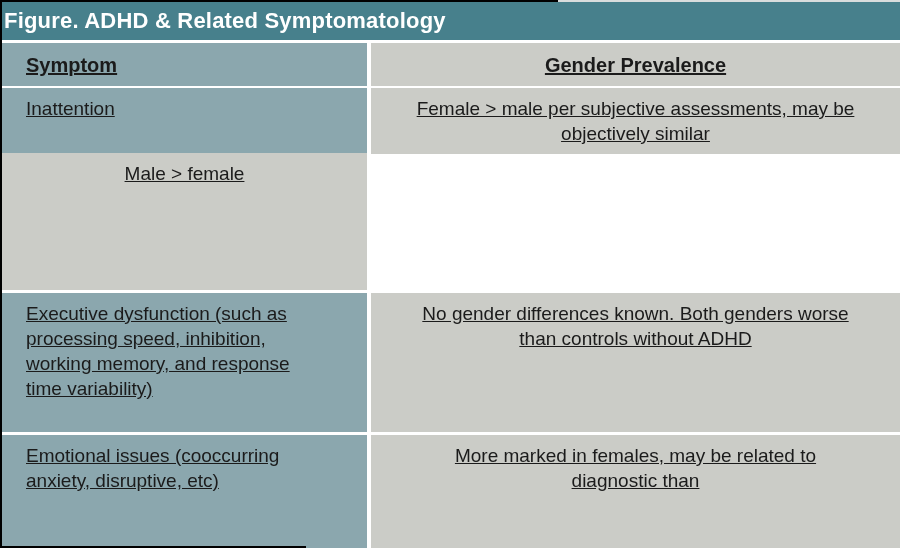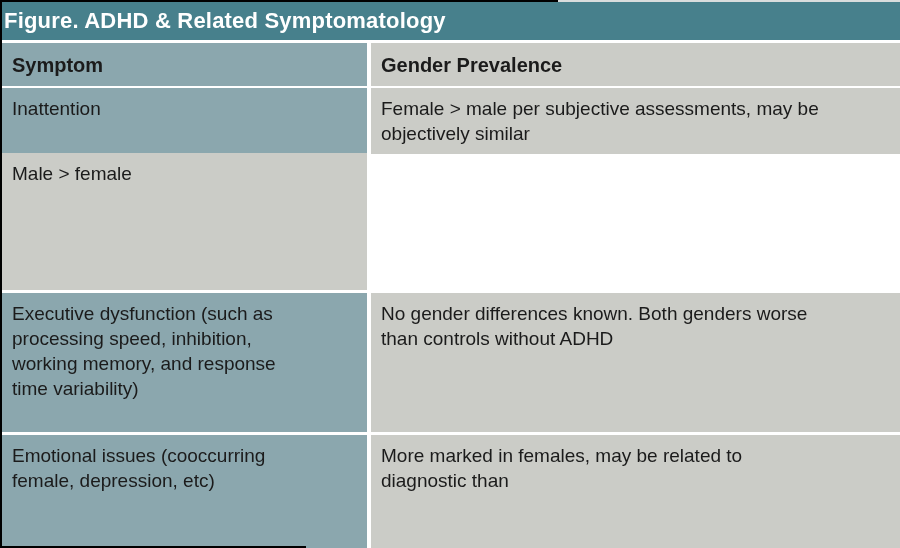--- a/index.html
+++ b/index.html
@@ -52,28 +52,29 @@
     letter-spacing: 0.2px;
   }
 
   .row {
     display: grid;
     grid-template-columns: 365px 529px;
     column-gap: 4px;
   }
 
   .cell {
-    padding: 8px 10px;
+    padding: 8px 24px;
     color: var(--body-text, #1b1b1b);
     font-size: 19px;
     line-height: 1.32;
     white-space: pre-line;
+    text-decoration: underline;
   }
   .cell.left  { background: var(--symptom-column, #8BA7AE); }
-  .cell.right { background: var(--prevalence-column, #CBCCC7); }
+  .cell.right { background: var(--prevalence-column, #CBCCC7); text-align: center; }
   .cell.head  { font-weight: bold; font-size: 20px; padding-top: 9px; }
 </style>
 </head>
 <body>
 
 <div class="frame">
   <div class="edge-top"></div>
   <div class="edge-left"></div>
   <div class="edge-bottom"></div>
 
@@ -102,19 +103,19 @@
       <div class="cell left">Executive dysfunction (such as
 processing speed, inhibition,
 working memory, and response
 time variability)</div>
       <div class="cell right">No gender differences known. Both genders worse
 than controls without ADHD</div>
     </div>
 
     <div class="row">
       <div class="cell left">Emotional issues (cooccurring
-female, depression, etc)</div>
+anxiety, disruptive, etc)</div>
       <div class="cell right">More marked in females, may be related to
 diagnostic than</div>
     </div>
 
   </div>
 </div>
 
 </body></html>

